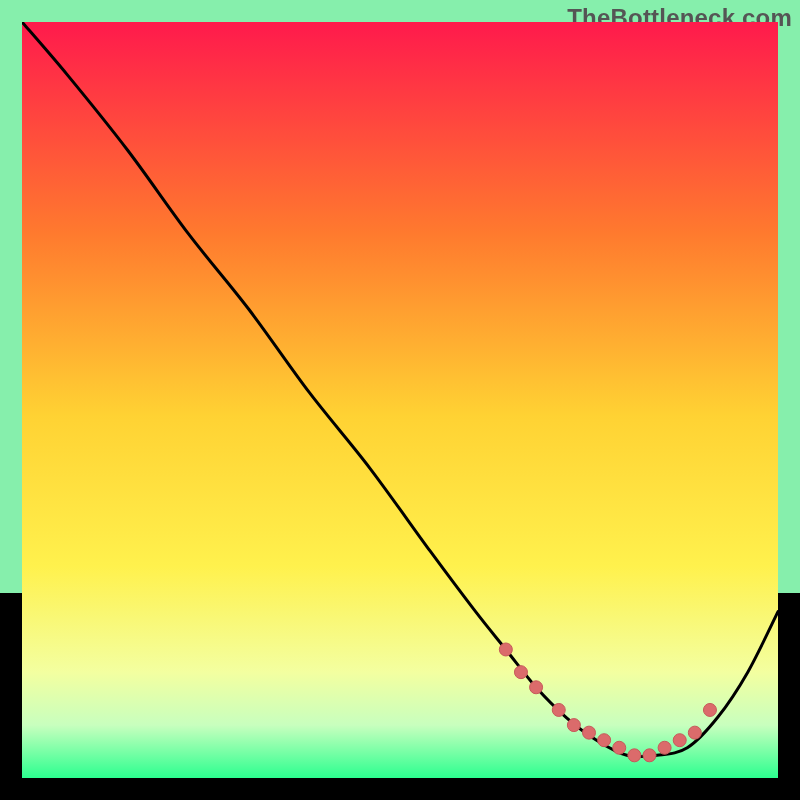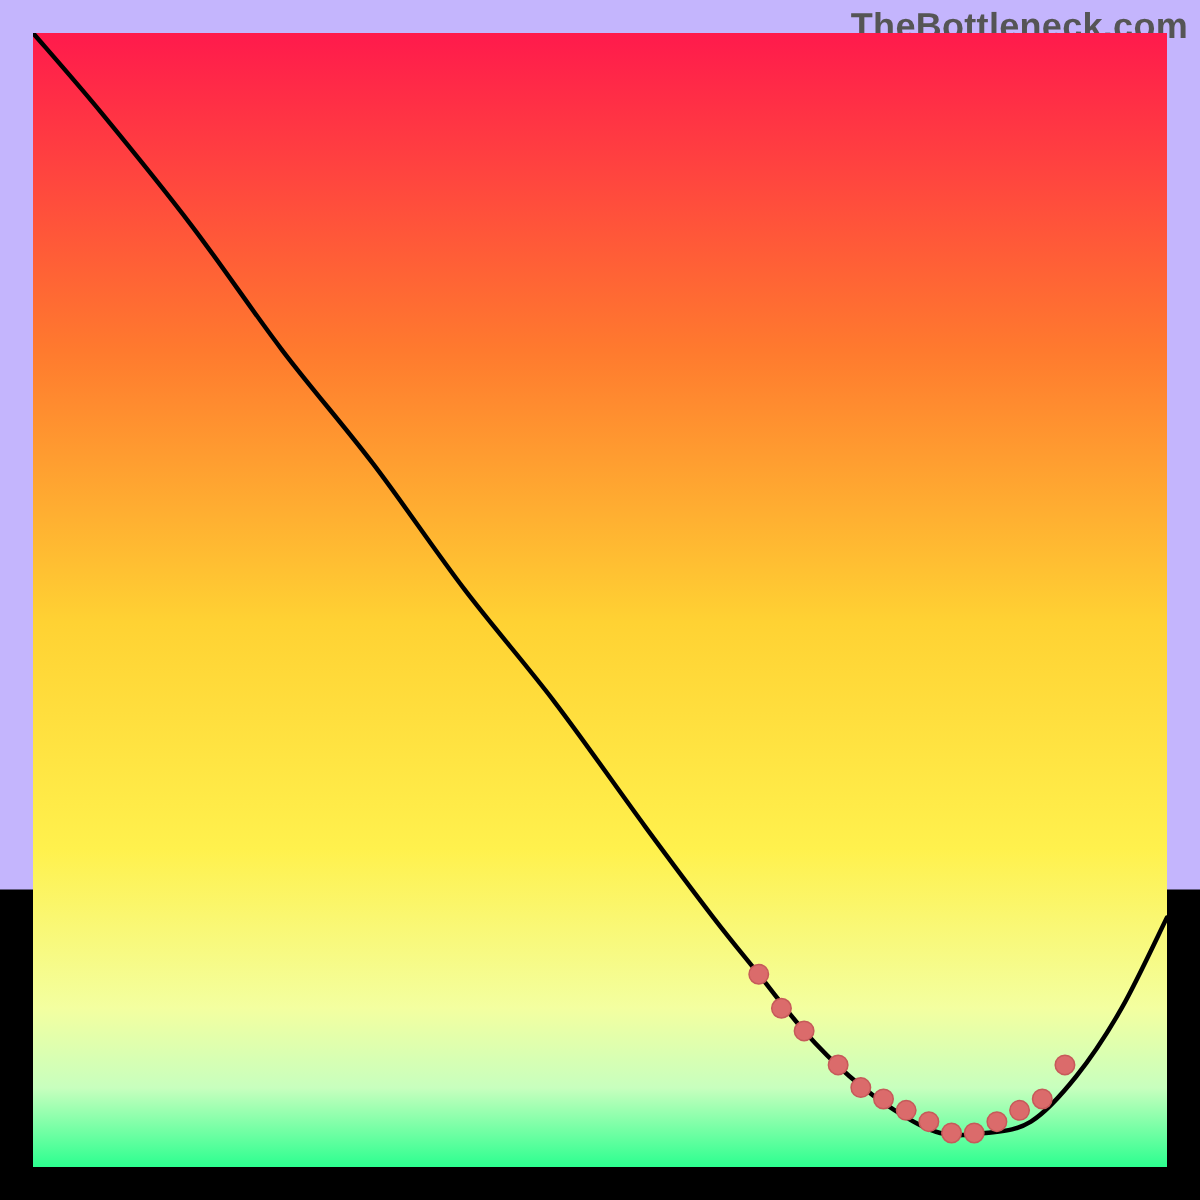--- a/index.html
+++ b/index.html
@@ -8,21 +8,21 @@
     width: 800px;
     height: 800px;
     background: #000;
     overflow: hidden;
     font-family: Arial, Helvetica, sans-serif;
   }
   .frame {
     position: relative;
     width: 800px;
     height: 593px;
-    background: #c4b5fd;
+    background: #86efac;
   }
   .plot {
     position: absolute;
     left: 22px;
     top: 22px;
     width: 756px;
     height: 756px;
   }
   .watermark {
     position: absolute;

